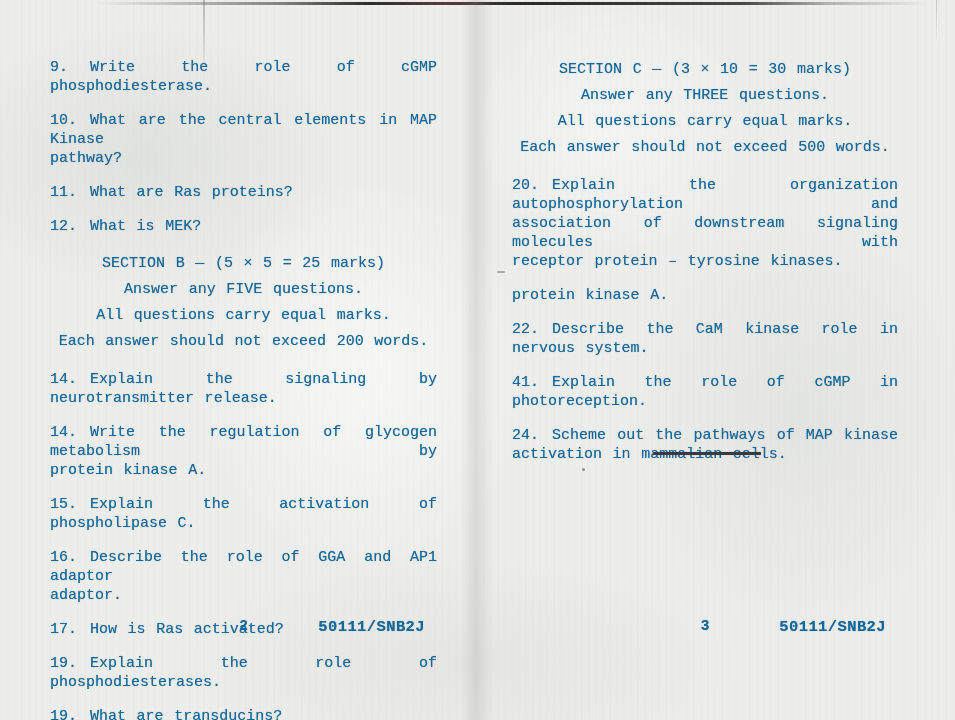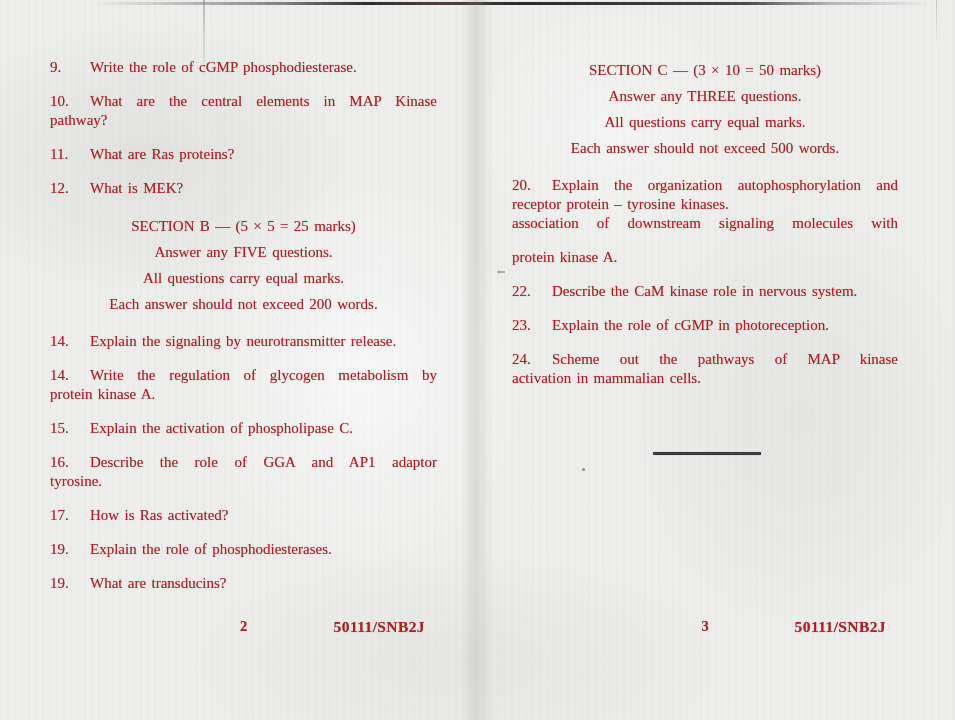--- a/index.html
+++ b/index.html
@@ -3,22 +3,22 @@
 <meta charset="utf-8">
 <style>
   html, body { margin: 0; padding: 0; background: #d8d8d6; }
 
   .scan {
     position: relative;
     width: 955px;
     height: 720px;
     background: #edeeec;
     overflow: hidden;
-    font-family: Liberation Serif, serif;
-    color: #b91c1c;
+    font-family: Liberation Mono, monospace;
+    color: #0369a1;
   }
 
   
   .scan::before {
     content: "";
     position: absolute; inset: 0;
     background:
       radial-gradient(ellipse 300px 200px at 15% 22%, rgba(213,215,211,.55), transparent 70%),
       radial-gradient(ellipse 260px 320px at 84% 58%, rgba(215,217,213,.45), transparent 70%),
       radial-gradient(ellipse 420px 160px at 48% 92%, rgba(219,220,217,.45), transparent 70%),
@@ -141,55 +141,55 @@
         </div>
         <div class="q">
           <div class="qline stretch"><span class="qnum">14.</span>Write the regulation of glycogen metabolism by</div>
           <div class="qline">protein kinase A.</div>
         </div>
         <div class="q">
           <div class="qline"><span class="qnum">15.</span>Explain the activation of phospholipase C.</div>
         </div>
         <div class="q">
           <div class="qline stretch"><span class="qnum">16.</span>Describe the role of GGA and AP1 adaptor</div>
-          <div class="qline">tyrosine.</div>
+          <div class="qline">adaptor.</div>
         </div>
         <div class="q">
           <div class="qline"><span class="qnum">17.</span>How is Ras activated?</div>
         </div>
         <div class="q">
           <div class="qline"><span class="qnum">19.</span>Explain the role of phosphodiesterases.</div>
         </div>
         <div class="q">
           <div class="qline"><span class="qnum">19.</span>What are transducins?</div>
         </div>
       </div>
   </div>
 
   <div class="page page-right">
     <div class="blocks">
         <div class="section">
-          <div class="sec-line">SECTION C — (3 × 10 = 50 marks)</div>
+          <div class="sec-line">SECTION C — (3 × 10 = 30 marks)</div>
           <div class="sec-line">Answer any THREE questions.</div>
           <div class="sec-line">All questions carry equal marks.</div>
           <div class="sec-line">Each answer should not exceed 500 words.</div>
         </div>
         <div class="q">
           <div class="qline stretch"><span class="qnum">20.</span>Explain the organization autophosphorylation and</div>
+          <div class="qline stretch">association of downstream signaling molecules with</div>
           <div class="qline">receptor protein – tyrosine kinases.</div>
-          <div class="qline stretch">association of downstream signaling molecules with</div>
         </div>
         <div class="q">
           <div class="qline">protein kinase A.</div>
         </div>
         <div class="q">
           <div class="qline"><span class="qnum">22.</span>Describe the CaM kinase role in nervous system.</div>
         </div>
         <div class="q">
-          <div class="qline"><span class="qnum">23.</span>Explain the role of cGMP in photoreception.</div>
+          <div class="qline"><span class="qnum">41.</span>Explain the role of cGMP in photoreception.</div>
         </div>
         <div class="q">
           <div class="qline stretch"><span class="qnum">24.</span>Scheme out the pathways of MAP kinase</div>
           <div class="qline">activation in mammalian cells.</div>
         </div>
       </div>
   </div>
 
   <div class="end-rule"></div>
 

